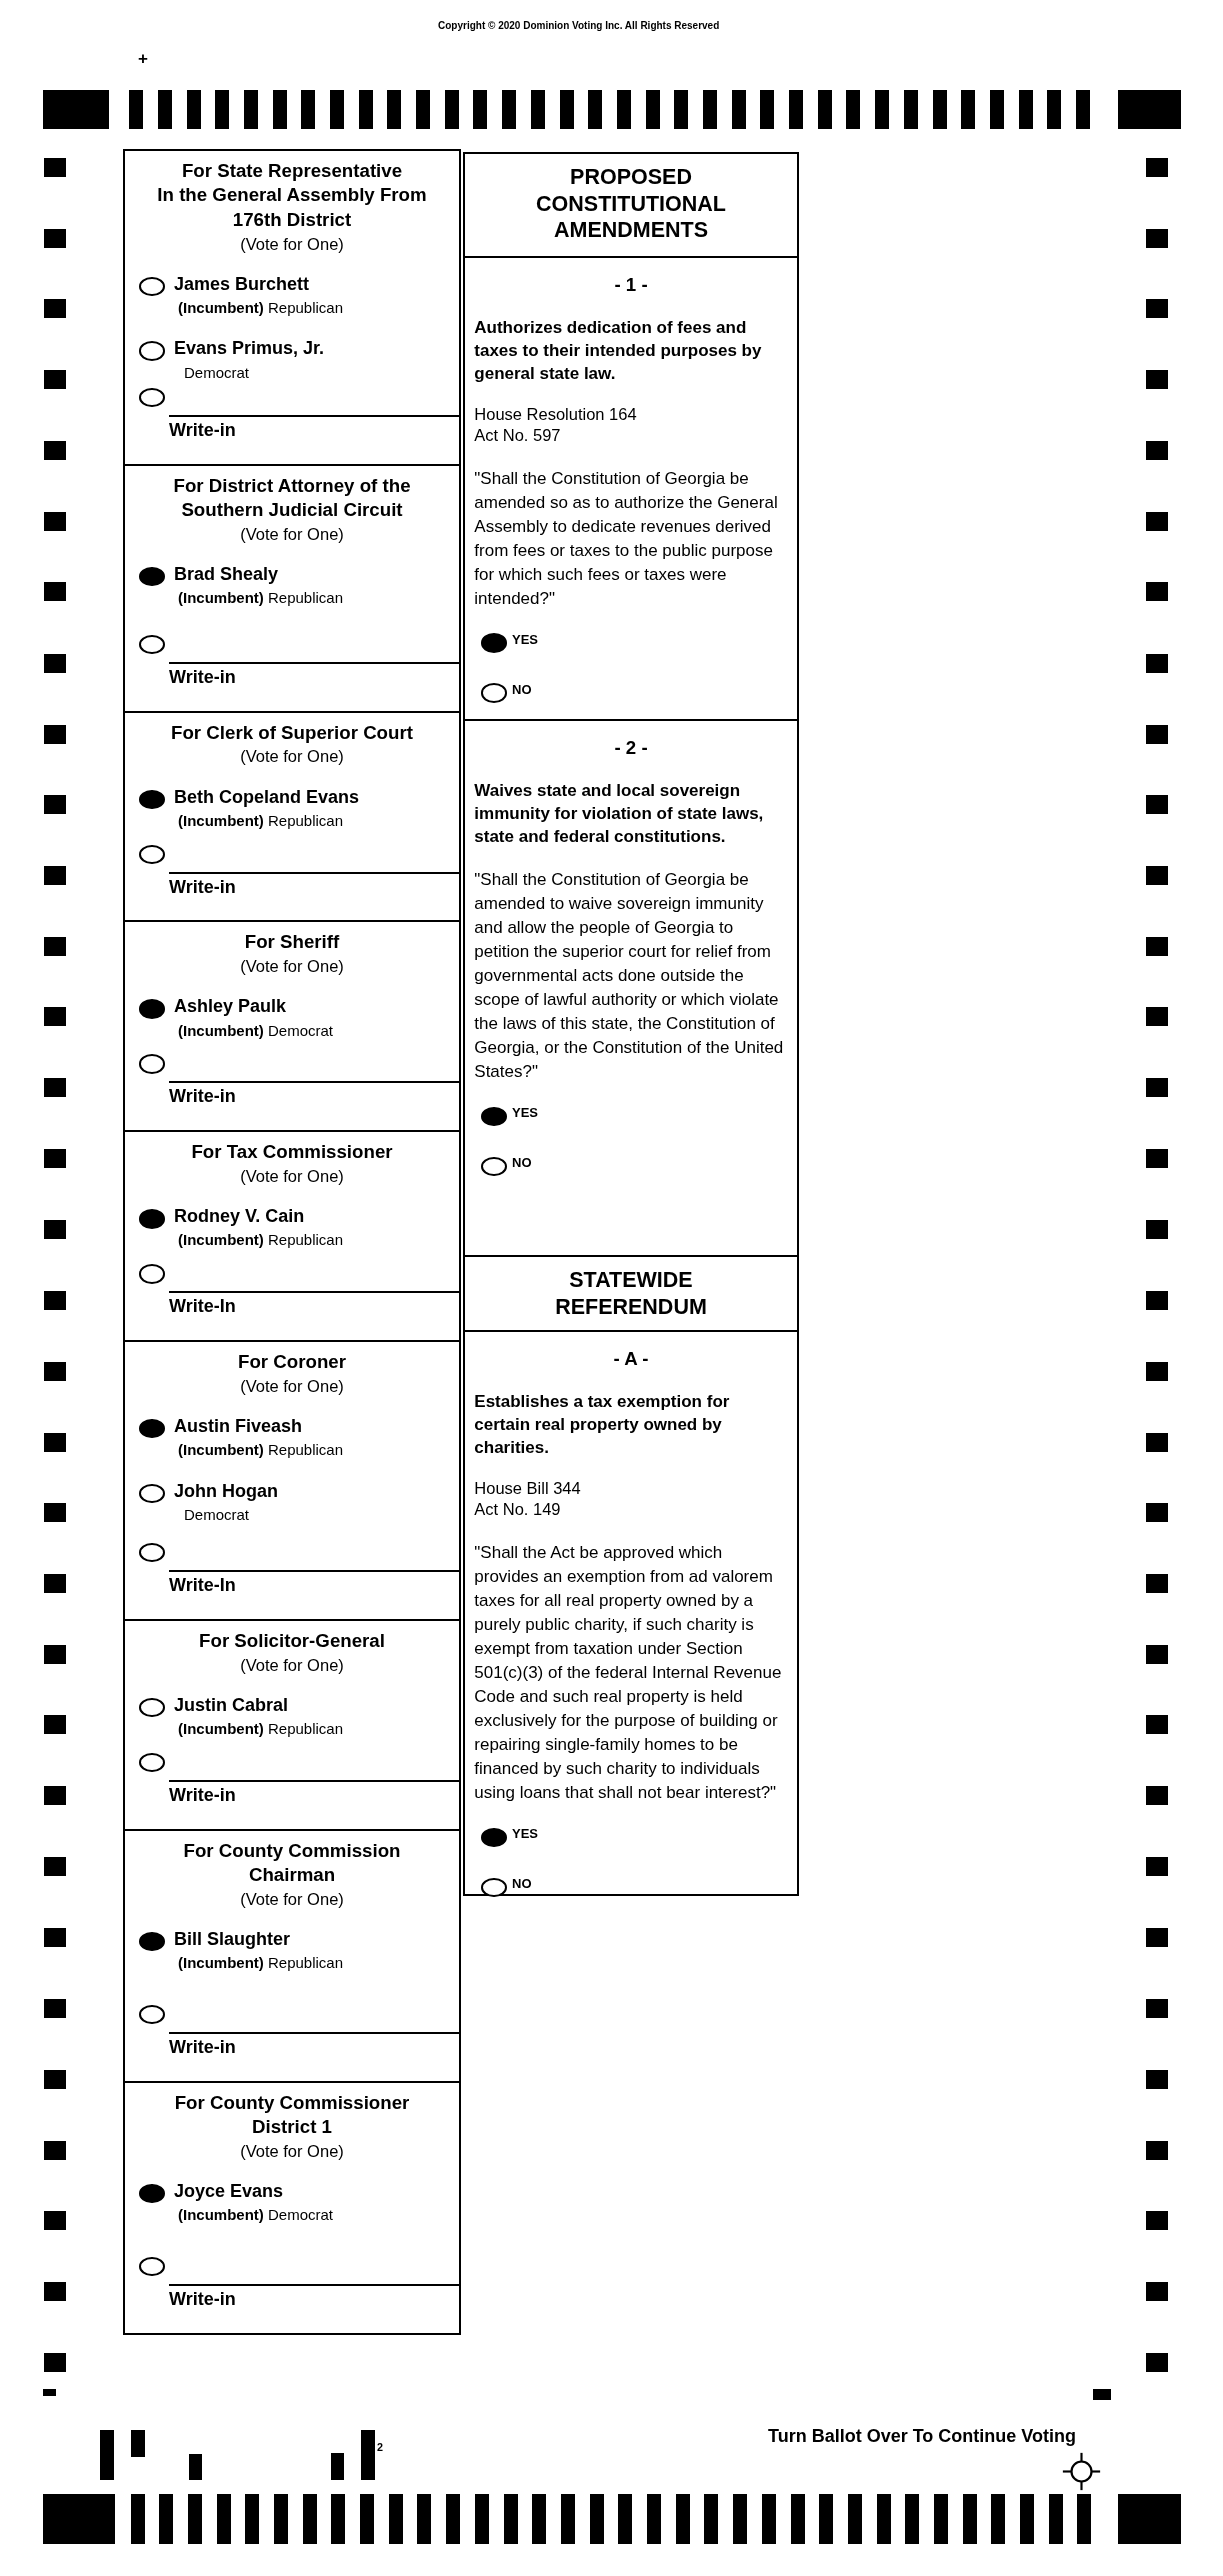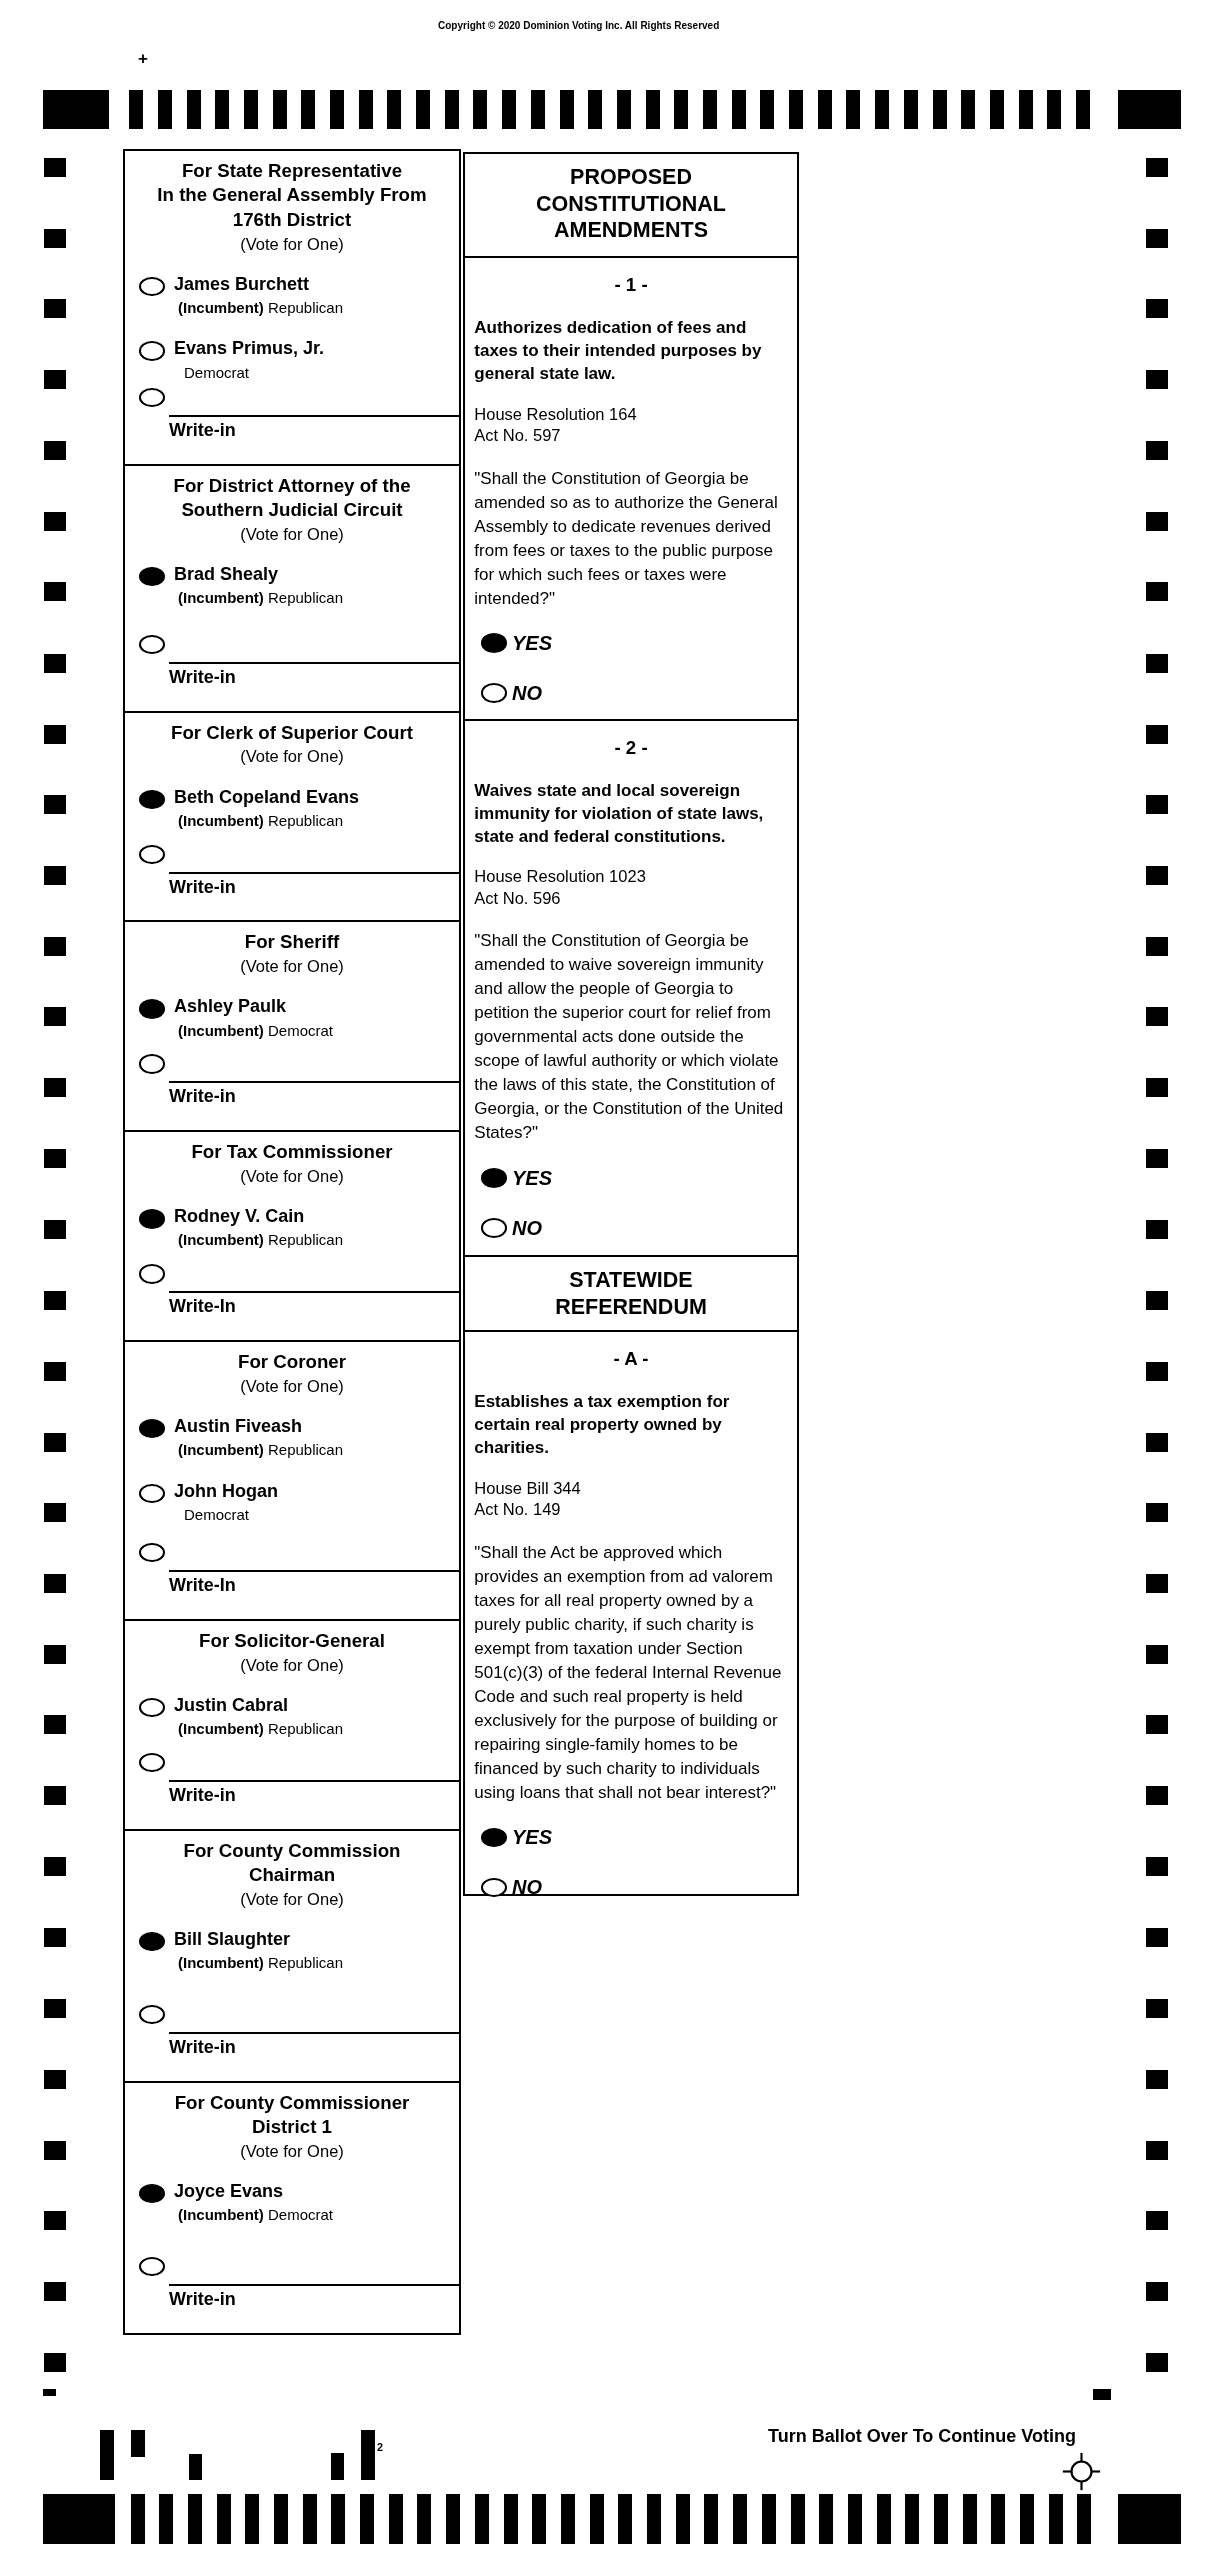--- a/index.html
+++ b/index.html
@@ -29,21 +29,21 @@
   .w-line{position:absolute;left:44px;right:0;top:27px;border-top:2.2px solid #000;}
   .w-label{position:absolute;left:44px;top:32px;font-weight:bold;font-size:18px;}
   
   .q-header{font-weight:bold;font-size:21.5px;line-height:26.5px;text-align:center;padding-top:10px;}
   .m-num{text-align:center;font-weight:bold;font-size:18.7px;margin-top:16px;}
   .m-summary{font-weight:bold;font-size:17px;line-height:23px;padding:0 9.3px;margin-top:20px;}
   .m-refs{font-size:16.5px;line-height:21.5px;padding:0 9.3px;margin-top:18.7px;}
   .m-question{font-size:17px;line-height:24px;padding:0 9.3px;margin-top:20px;}
   .vrow{position:relative;margin-top:20px;height:30px;}
   .vrow .oval{left:16px;top:2.9px;}
-  .v-label{position:absolute;left:47px;top:1.4px;font-weight:bold;font-size:20px;font-style:italic;}
+  .v-label{position:absolute;left:47px;top:1.4px;font-weight:bold;font-size:13px;}
   
   .turn-text{position:absolute;left:717px;top:2426px;width:359px;text-align:right;
              font-weight:bold;font-size:18px;}
   .tiny2{position:absolute;left:377px;top:2441px;font-size:10.8px;font-weight:bold;}
   .crosshair{position:absolute;left:1060px;top:2450px;}
   .artifact{position:absolute;background:#000;border-radius:40%;}
 </style>
 </head>
 <body>
 
@@ -383,24 +383,20 @@
           <div class="v-label">YES</div>
         </div>
         <div class="vrow">
           <span class="oval"></span>
           <div class="v-label">NO</div>
         </div>
       </div>
       <div class="box" style="height: 539px;">
         <div class="m-num">- 2 -</div>
         <div class="m-summary">Waives state and local sovereign immunity for violation of state laws, state and federal constitutions.</div>
-        <div class="m-refs">
-          <div>House Resolution 1023</div>
-          <div>Act No. 596</div>
-        </div>
         <div class="m-question">"Shall the Constitution of Georgia be amended to waive sovereign immunity and allow the people of Georgia to petition the superior court for relief from governmental acts done outside the scope of lawful authority or which violate the laws of this state, the Constitution of Georgia, or the Constitution of the United States?"</div>
         <div class="vrow">
           <span class="oval filled"></span>
           <div class="v-label">YES</div>
         </div>
         <div class="vrow">
           <span class="oval"></span>
           <div class="v-label">NO</div>
         </div>
       </div>

